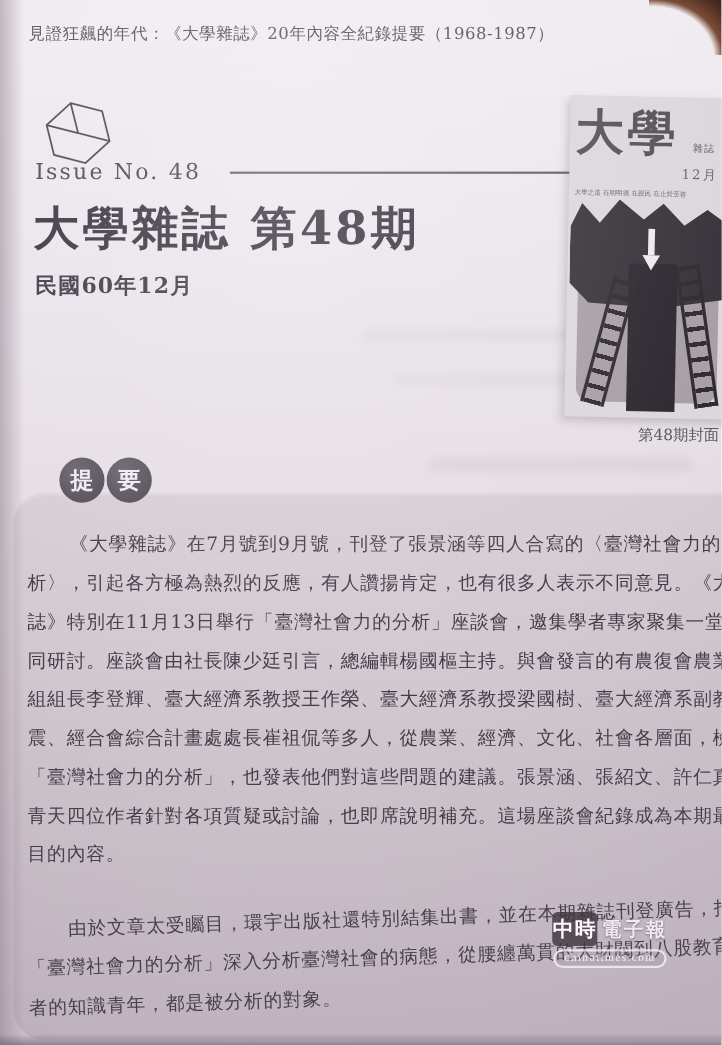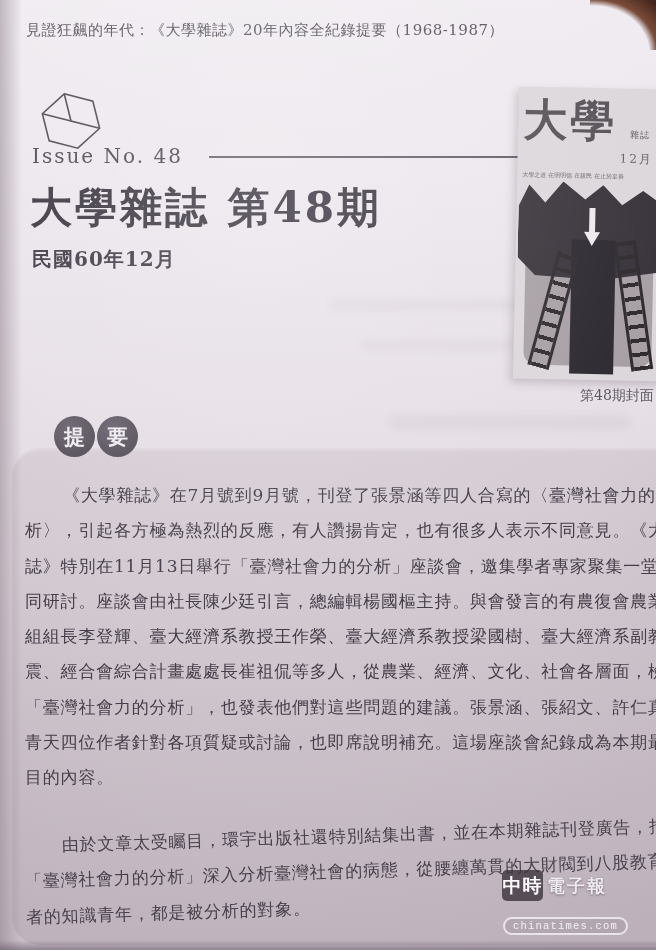--- a/index.html
+++ b/index.html
@@ -56,28 +56,28 @@
     background:radial-gradient(circle at 35% 30%,#6a6370,#544e58 70%);
     color:#efecf1;font-size:21px;font-weight:bold;display:flex;align-items:center;justify-content:center;}
   .summary-box{left:12px;top:448px;width:690px;height:497px;border-radius:28px;
     background:linear-gradient(180deg,#d7ced5 0%,#cfc5cd 55%,#c9bec7 100%);
     box-shadow:inset 0 2px 3px rgba(255,255,255,.25);z-index:5;}
   .summary-text{padding:30px 0 0 13px;}
   .bline{font-size:17px;letter-spacing:.8px;line-height:35.3px;white-space:nowrap;color:#433d49;}
   .indent{padding-left:38px;}
   .para2{margin-top:33px;transform:rotate(-1.8deg);transform-origin:0 50%;}
   
-  .watermark{left:502px;top:870px;z-index:60;font-family:Liberation Mono, monospace;}
+  .watermark{left:502px;top:829px;z-index:60;font-family:Liberation Serif, serif;}
   .wm-row{display:flex;align-items:center;gap:4px;}
   .wm-box{width:41px;height:31px;border-radius:5px;background:rgba(62,54,64,.82);
     display:flex;align-items:center;justify-content:center;
     color:#fbf9fc;font-size:19px;font-weight:bold;letter-spacing:1px;}
   .wm-rest{font-size:18px;font-weight:bold;letter-spacing:2px;color:rgba(247,244,249,.92);
     text-shadow:0 1px 2px rgba(80,70,85,.55),0 0 1px rgba(80,70,85,.4);}
-  .wm-pill{margin-top:16px;margin-left:1px;display:inline-block;
+  .wm-pill{margin-top:3px;margin-left:1px;display:inline-block;
     border:2px solid rgba(247,244,249,.8);border-radius:9px;padding:1px 8px;
     background:rgba(130,118,130,.18);
     font-size:10.5px;letter-spacing:1.2px;color:rgba(247,244,249,.95);}
 </style>
 </head>
 <body>
 
 <div class="abs page-header">見證狂飆的年代：《大學雜誌》20年內容全紀錄提要（1968-1987）</div>
 
 <div class="abs cube">

